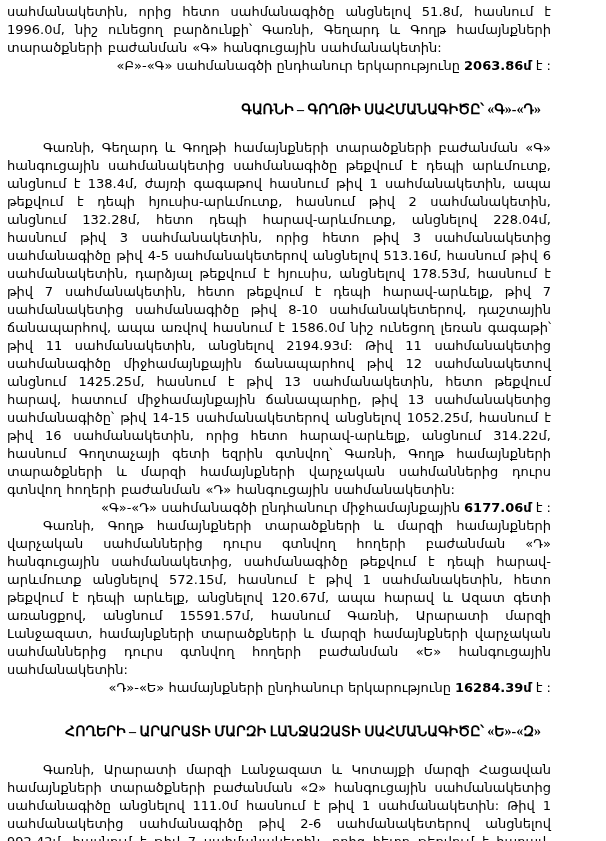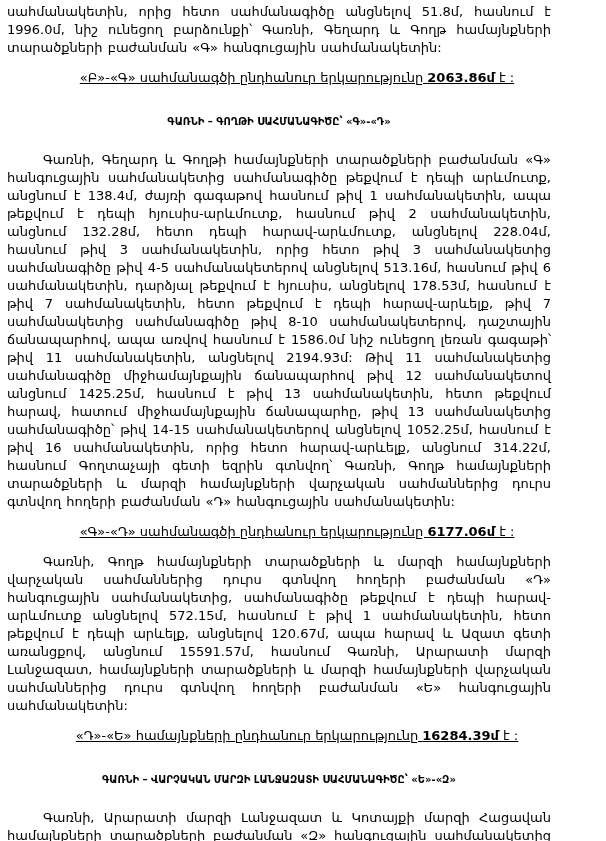--- a/index.html
+++ b/index.html
@@ -22,53 +22,53 @@
   .para {
     margin: 0;
     text-align: justify;
     text-indent: 36px;
     word-spacing: 1px;
   }
   .para.continuation {
     text-indent: 0;
   }
   .summary-line {
-    margin: 12px;
-    text-align: center;
+    margin: 0;
+    text-align: right;
     text-indent: 36px;
-    text-decoration: underline;
   }
   .summary-line .value {
     font-weight: bold;
   }
   .section-heading {
     margin: 26px 10px 20px 10px;
-    text-align: center;
+    text-align: right;
     font-weight: bold;
-    font-size: 10px;
+    font-size: 14px;
     line-height: 18px;
+    font-family: Liberation Serif, serif;
   }
 </style>
 </head>
 <body>
 
 <div class="page">
 
   <p class="para continuation">սահմանակետին, որից հետո սահմանագիծը անցնելով 51.8մ, հասնում է  1996.0մ, նիշ ունեցող բարձունքի՝ Գառնի, Գեղարդ և Գողթ  համայնքների տարածքների բաժանման «Գ» հանգուցային սահմանակետին:</p>
 
   <p class="summary-line"><span>«Բ»-«Գ» սահմանագծի ընդհանուր երկարությունը </span><span class="value">2063.86մ</span><span> է :</span></p>
 
   <h2 class="section-heading">ԳԱՌՆԻ – ԳՈՂԹԻ ՍԱՀՄԱՆԱԳԻԾԸ՝ «Գ»-«Դ»</h2>
 
   <p class="para">Գառնի, Գեղարդ և Գողթի  համայնքների տարածքների բաժանման «Գ» հանգուցային սահմանակետից սահմանագիծը թեքվում է դեպի արևմուտք, անցնում է 138.4մ, ժայռի գագաթով հասնում թիվ 1 սահմանակետին, ապա թեքվում է դեպի հյուսիս-արևմուտք, հասնում թիվ 2 սահմանակետին, անցնում 132.28մ, հետո դեպի հարավ-արևմուտք, անցնելով 228.04մ, հասնում թիվ 3 սահմանակետին, որից հետո թիվ 3 սահմանակետից սահմանագիծը թիվ 4-5 սահմանակետերով անցնելով 513.16մ, հասնում թիվ 6 սահմանակետին, դարձյալ թեքվում է հյուսիս, անցնելով 178.53մ, հասնում է թիվ 7 սահմանակետին, հետո թեքվում է դեպի հարավ-արևելք, թիվ 7 սահմանակետից սահմանագիծը թիվ 8-10 սահմանակետերով, դաշտային ճանապարհով, ապա առվով հասնում է 1586.0մ նիշ ունեցող լեռան գագաթի՝ թիվ 11 սահմանակետին, անցնելով 2194.93մ: Թիվ 11 սահմանակետից սահմանագիծը միջհամայնքային ճանապարհով թիվ 12 սահմանակետով անցնում 1425.25մ, հասնում է թիվ 13 սահմանակետին, հետո թեքվում հարավ, հատում միջհամայնքային ճանապարհը, թիվ 13 սահմանակետից սահմանագիծը՝ թիվ 14-15 սահմանակետերով անցնելով 1052.25մ, հասնում է թիվ 16 սահմանակետին, որից հետո հարավ-արևելք, անցնում 314.22մ, հասնում Գողտաչայի գետի եզրին  գտնվող՝ Գառնի, Գողթ համայնքների տարածքների և մարզի համայնքների վարչական սահմաններից դուրս գտնվող հողերի բաժանման «Դ» հանգուցային սահմանակետին:</p>
 
-  <p class="summary-line"><span>«Գ»-«Դ» սահմանագծի ընդհանուր երկարությունը </span><span class="value">6177.06մ</span><span> է :</span></p>
+  <p class="summary-line"><span>«Գ»-«Դ» սահմանագծի ընդհանուր միջհամայնքային </span><span class="value">6177.06մ</span><span> է :</span></p>
 
 
   <p class="para">Գառնի, Գողթ համայնքների տարածքների և մարզի համայնքների վարչական սահմաններից դուրս գտնվող հողերի բաժանման «Դ» հանգուցային սահմանակետից, սահմանագիծը թեքվում է դեպի հարավ-արևմուտք անցնելով 572.15մ, հասնում է թիվ 1 սահմանակետին, հետո թեքվում է դեպի արևելք, անցնելով 120.67մ, ապա հարավ և Ազատ գետի առանցքով, անցնում 15591.57մ, հասնում Գառնի, Արարատի մարզի Լանջազատ, համայնքների տարածքների և  մարզի համայնքների վարչական սահմաններից դուրս գտնվող հողերի բաժանման «Ե» հանգուցային սահմանակետին:</p>
 
   <p class="summary-line"><span>«Դ»-«Ե» համայնքների ընդհանուր երկարությունը </span><span class="value">16284.39մ</span><span> է :</span></p>
 
-  <h2 class="section-heading">ԳԱՌՆԻ – ՎԱՐՉԱԿԱՆ ՄԱՐԶԻ ԼԱՆՋԱԶԱՏԻ ՍԱՀՄԱՆԱԳԻԾԸ՝ «Ե»-«Զ»</h2>
+  <h2 class="section-heading">ՀՈՂԵՐԻ – ԱՐԱՐԱՏԻ ՄԱՐԶԻ ԼԱՆՋԱԶԱՏԻ ՍԱՀՄԱՆԱԳԻԾԸ՝ «Ե»-«Զ»</h2>
 
   <p class="para">Գառնի, Արարատի մարզի Լանջազատ և Կոտայքի մարզի Հացավան  համայնքների տարածքների բաժանման «Զ» հանգուցային սահմանակետից սահմանագիծը անցնելով 111.0մ հասնում է թիվ 1 սահմանակետին: Թիվ 1 սահմանակետից սահմանագիծը թիվ 2-6 սահմանակետերով անցնելով 992.42մ, հասնում է թիվ 7 սահմանակետին, որից հետո թեքվում է հարավ-արևմուտք առվով թիվ 7-35 սահմանակետերով ոլորապտույտ ճանապարհով անցնում 3493.56մ, հասնում է թիվ 36 սահմանակետին, հետո թեքվում դեպի հարավ անցնելով 66.47մ, հասնում է Արարատի մարզի Լանջազատ, Կոտայքի մարզի Գառնի համայնքների և մարզի համայնքների վարչական սահմաններից դուրս գտնվող հողերի տարածքների բաժանման  «Ե» հանգուցային սահմանակետին:</p>
 
 </div>
 
 </body></html>

